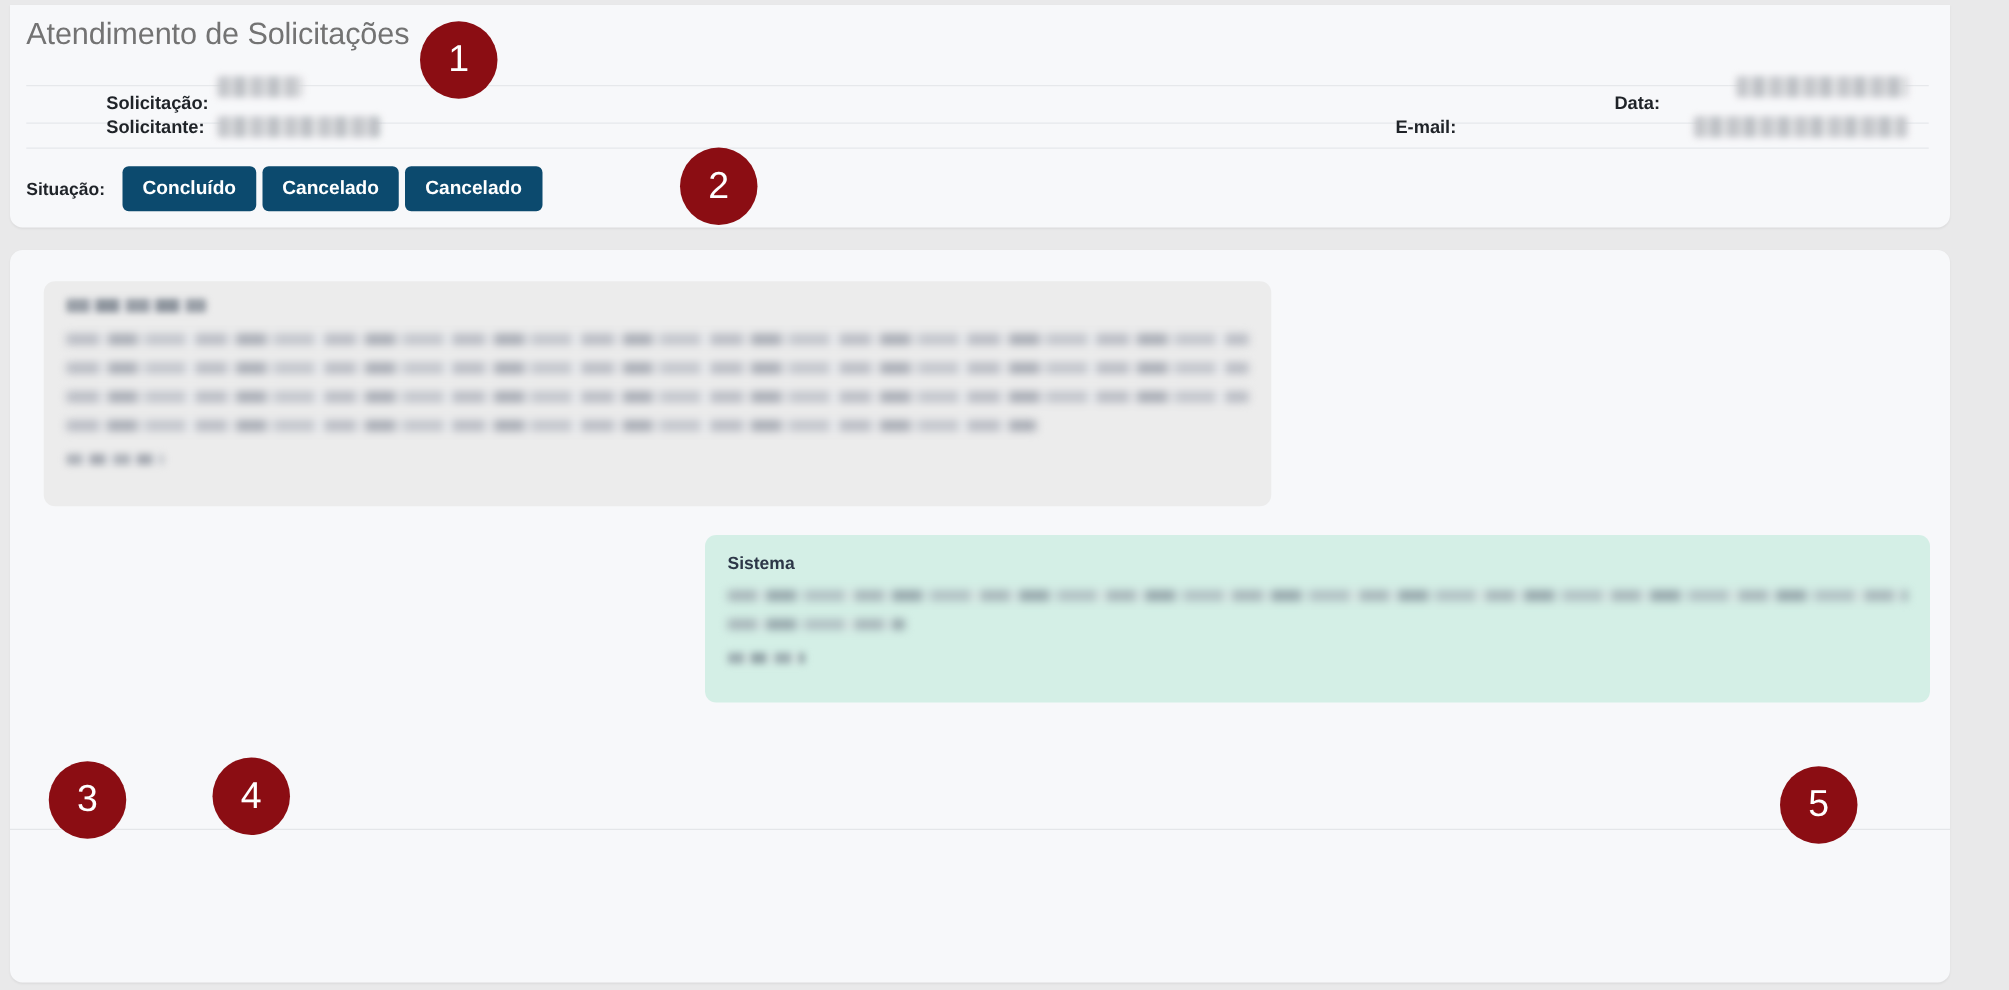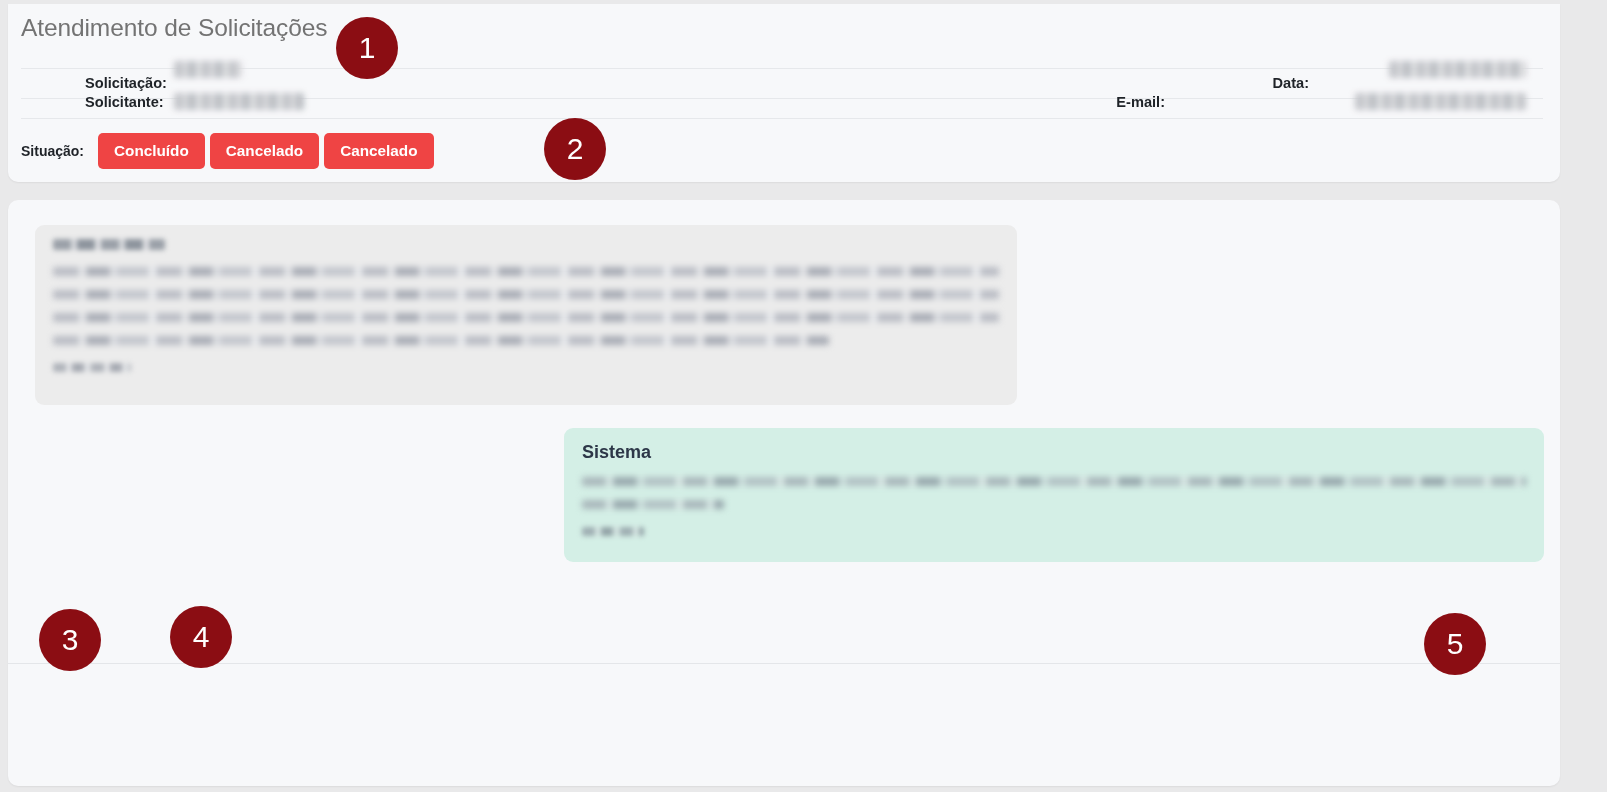--- a/index.html
+++ b/index.html
@@ -53,21 +53,21 @@
   .label {
     position: absolute;
     font-size: 14.6px;
     font-weight: bold;
     color: #1f2328;
     top: 6px;
     white-space: nowrap;
   }
   .lbl-solicitacao { left: 64px; }
   .lbl-solicitante { left: 64px; }
-  .lbl-data  { right: 234px; padding-left: 40px; }
+  .lbl-data  { right: 215px; padding-left: 40px; }
   .lbl-email { right: 378px; }
 
   
   .redacted {
     position: absolute;
     border-radius: 2px;
     background:
       repeating-linear-gradient(90deg,
         #c3c5c9 0px, #c3c5c9 9px,
         #d9dadd 9px, #d9dadd 14px,
@@ -99,21 +99,21 @@
   }
   .status-btn {
     height: 36px;
     padding: 0 16px;
     border: none;
     border-radius: 5px;
     font-family: "Liberation Sans", sans-serif;
     font-size: 15.3px;
     font-weight: bold;
     color: #ffffff;
-    background: #ef4444;
+    background: #0c4a6e;
     cursor: pointer;
     margin-right: 5px;
     white-space: nowrap;
     line-height: 36px;
     padding-top: 0; padding-bottom: 0;
   }
   .status-btn.active { background: #2a85e0; }
 
   
   #chat-card {
@@ -127,21 +127,21 @@
     height: 463px;
     overflow: hidden;
   }
 
   .bubble {
     position: absolute;
     border-radius: 9px;
     padding: 14px 18px 12px 18px;
   }
   .bubble-author {
-    font-size: 18px;
+    font-size: 14px;
     font-weight: bold;
     color: #2d3748;
     margin-bottom: 13px;
     line-height: 1.2;
   }
 
   
   .blur-lines { filter: blur(3.2px); }
   .bl {
     height: 9px;

